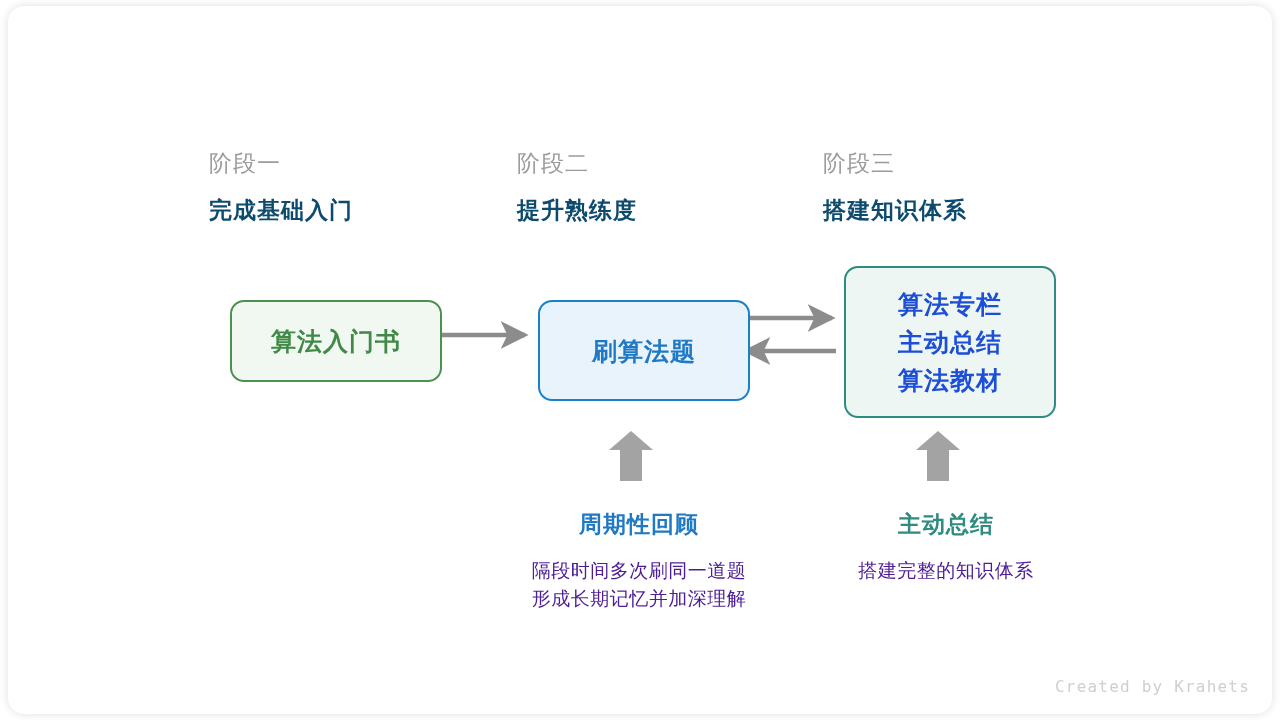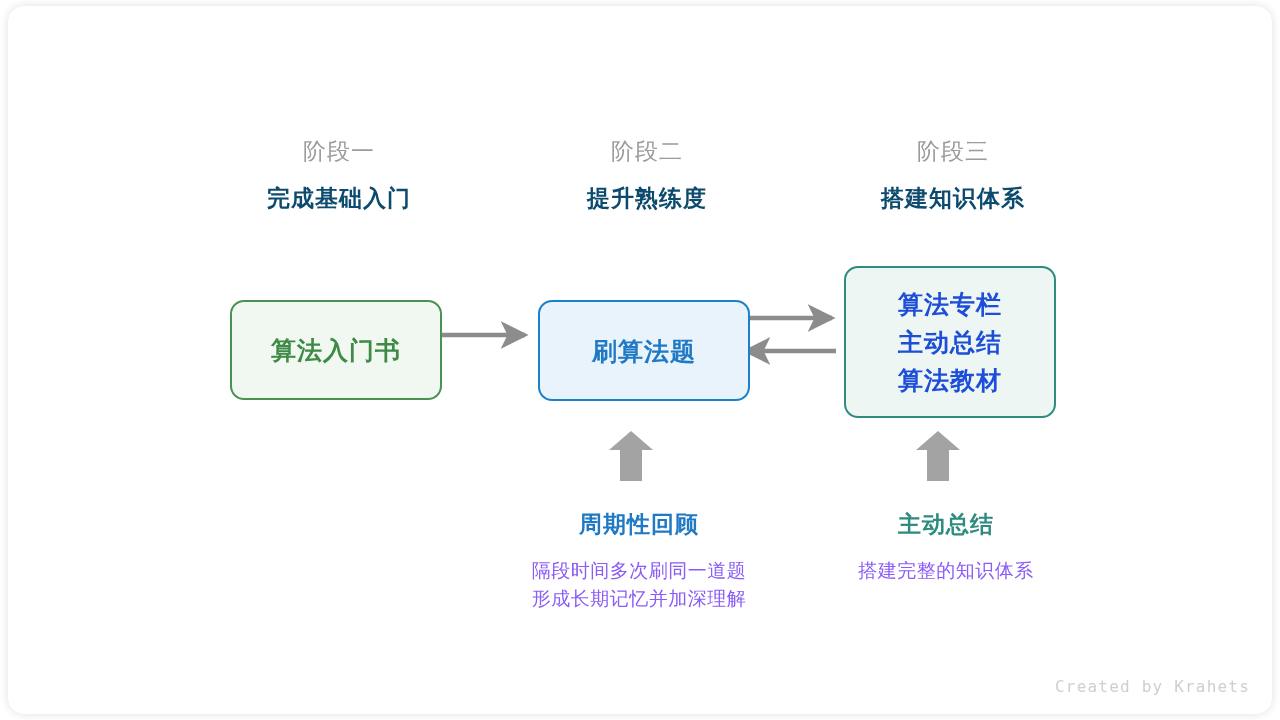--- a/index.html
+++ b/index.html
@@ -23,22 +23,23 @@
     height: 708px;
     background: #ffffff;
     border-radius: 16px;
     box-shadow: 0 0 10px rgba(0,0,0,0.13);
     overflow: hidden;
   }
 
   
   .stage-col {
     position: absolute;
-    text-align: center;
+    text-align: left;
     width: 260px;
+    margin-top: 12px;
   }
   .stage-label {
     font-size: 23px;
     color: #9c9c9c;
     font-weight: normal;
     line-height: 30px;
     letter-spacing: 1px;
   }
   .stage-title {
     font-size: 23px;
@@ -59,21 +60,21 @@
     align-items: center;
     justify-content: center;
     font-weight: bold;
     font-size: 25px;
     letter-spacing: 1px;
   }
   .node-line { line-height: 38px; }
 
   #node-book {
     left: 222px; top: 294px;
-    width: 212px; height: 100px;
+    width: 212px; height: 82px;
     background: #f1f8f1;
     border: 2.5px solid #4c9152;
     color: #3f8a46;
   }
   #node-practice {
     left: 530px; top: 294px;
     width: 212px; height: 101px;
     background: #e8f3fc;
     border: 2.5px solid #1a80ca;
     color: #2079c4;
@@ -101,21 +102,21 @@
     width: 300px;
   }
   .annot-title {
     font-size: 23px;
     font-weight: bold;
     line-height: 30px;
     letter-spacing: 1px;
   }
   .annot-desc {
     font-size: 19px;
-    color: #8b5cf6;
+    color: #4c1d95;
     line-height: 28px;
     margin-top: 18px;
     letter-spacing: 0.5px;
   }
   #annot-review { left: 481px; top: 503px; }
   #annot-review .annot-title { color: #2079c4; }
   #annot-summary { left: 788px; top: 503px; }
   #annot-summary .annot-title { color: #2e8b80; }
 
   

